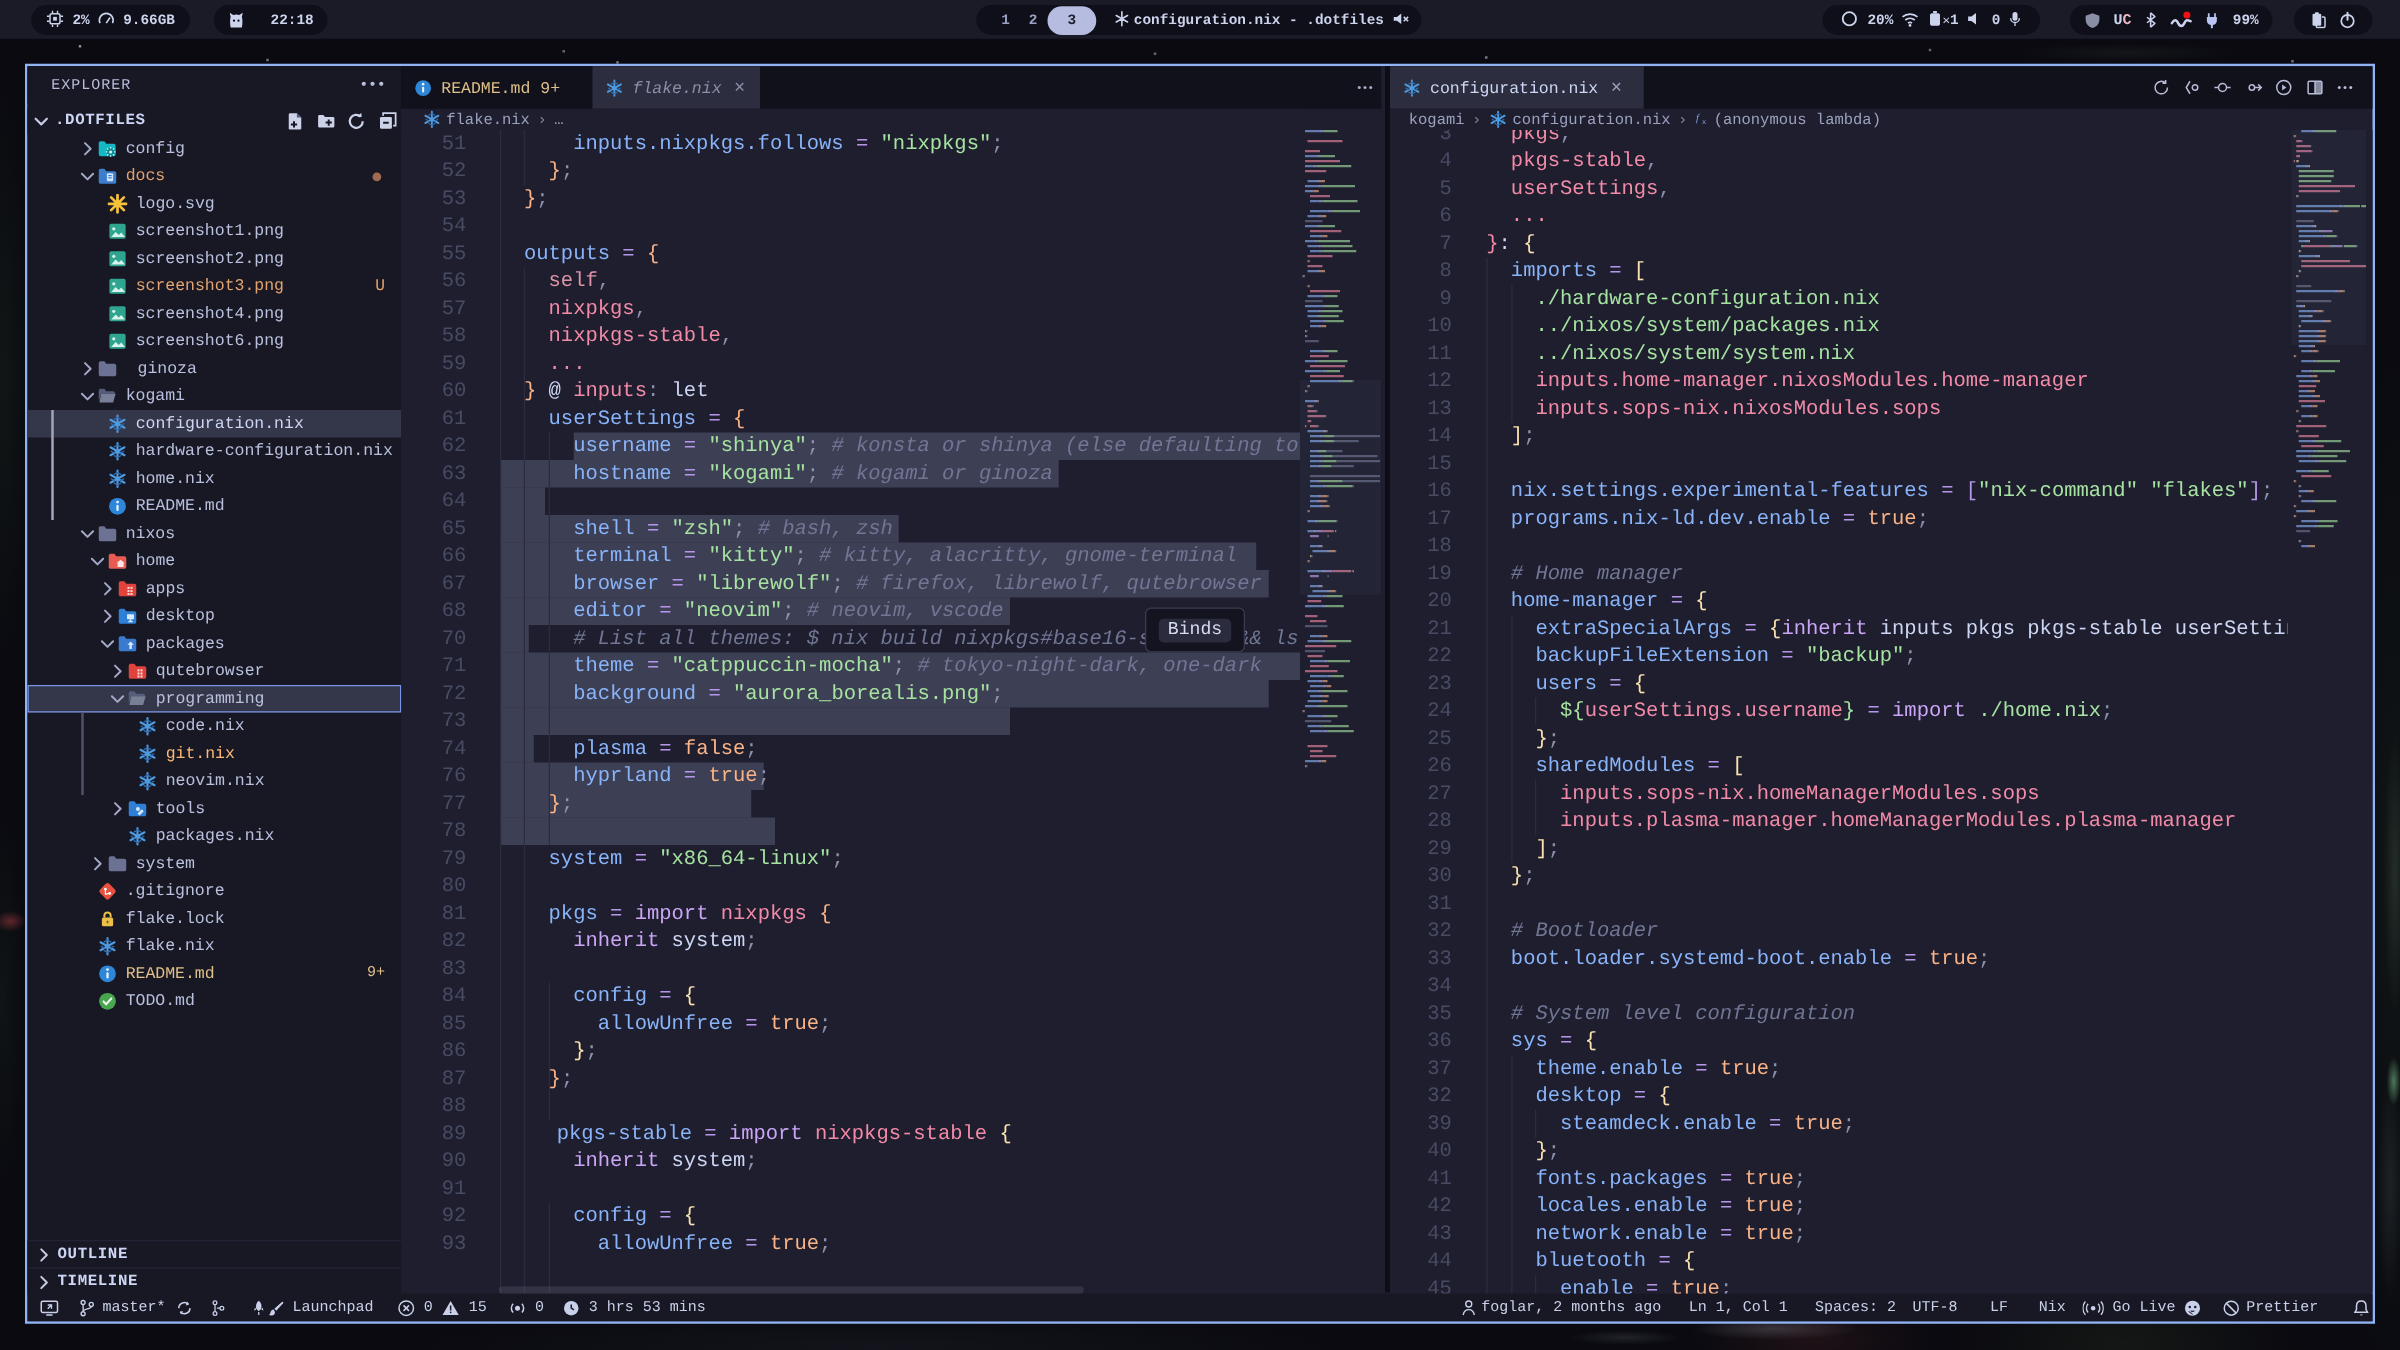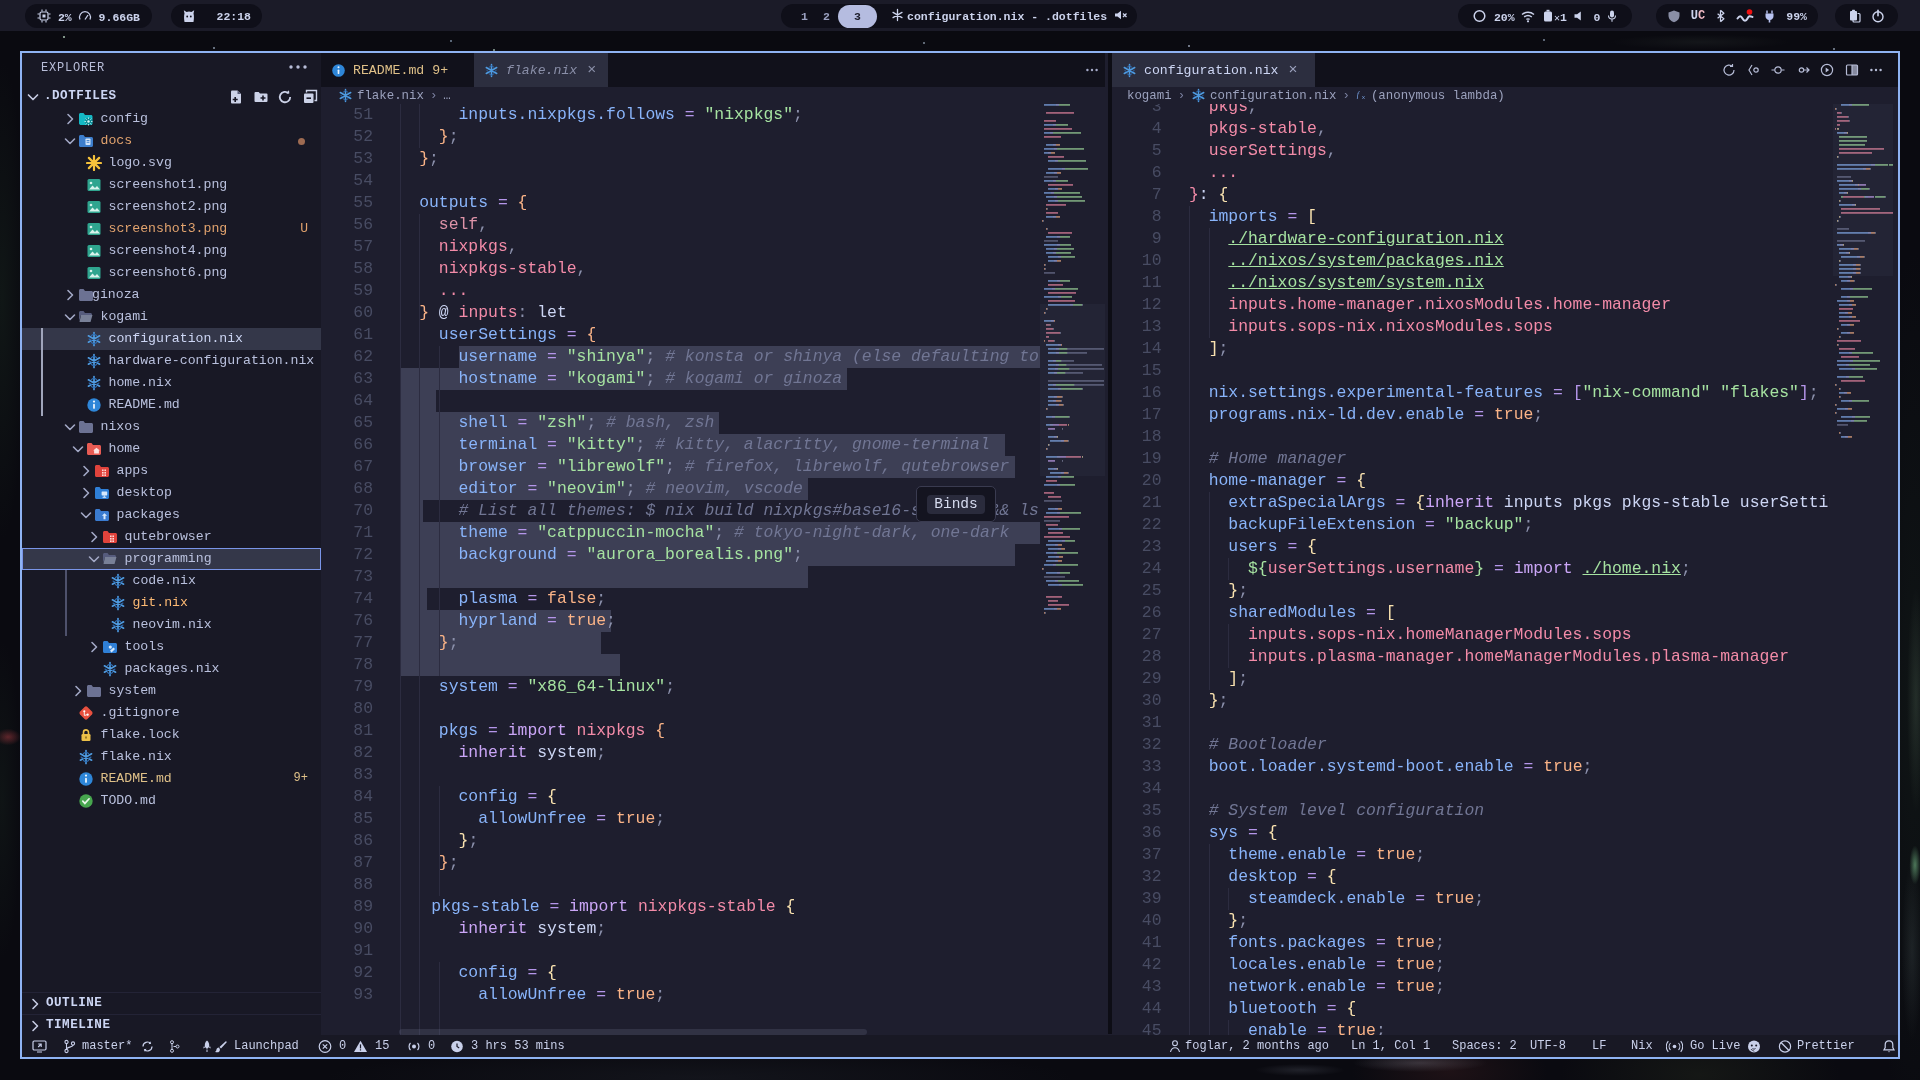--- a/index.html
+++ b/index.html
@@ -36,21 +36,21 @@
 .crumbs { position:absolute; height:17px; font-size:12.4px; color:#9ba1bd; display:flex; align-items:center; }
 .ed { position:absolute; top:104px; height:931px; background:#1e1e2e; overflow:hidden; }
 .cl { height:22px; white-space:pre; font-size:16.4px; line-height:22px; }
 .gn { display:inline-block; text-align:right; color:#484c63; }
 .ct { display:inline-block; }
 .selr { position:absolute; height:22px; background:rgba(108,112,144,0.40); }
 .ig { position:absolute; width:1px; background:#2c2c40; }
 span.b{color:#89b4fa} span.g{color:#a6e3a1} span.p{color:#8b90ab} span.k{color:#f38ba8}
 span.m{color:#dd93a8} span.v{color:#cba6f7} span.c{color:#fab387} span.y{color:#f9e2af}
 span.o{color:#b596ea} span.i{color:#717694;font-style:italic} span.t{color:#cdd6f4}
-span.u{color:#a6e3a1;text-decoration:underline}
+span.u{color:#a6e3a1;}
 #status { position:absolute; left:22px; top:1035px; width:1876px; height:22px; background:#181824; color:#c9d0ea; font-size:12px; }
 #binds { position:absolute; left:916px; top:486px; width:80px; height:36px; background:#141420; border:1px solid #3a3b50; border-radius:5px; display:flex; align-items:center; justify-content:center; }
 #binds span { background:#2a2b3c; border-radius:4px; padding:1.5px 7px; color:#d7dcf0; font-size:14.5px; }
 .mini { position:absolute; top:104px; height:931px; background:#1e1e2e; }
 </style></head><body>
 <div id="wall"></div>
 <div style="position:absolute;left:63px;top:36px;width:2px;height:2px;background:#9fb8a8;box-shadow:150px 11px 0 #7e8a9a,387px 4px 0 #6f7f92,430px 13px 0 #8aa196,860px 6px 0 #75808f,1125px 9px 0 #8a93a5,1480px 3px 0 #707c8e,1770px 12px 0 #7e8a9a;opacity:0.8"></div>
 
 <div id="bar">
 <div class="pill" style="left:25px;width:127px;padding:0 12px;justify-content:space-between">
@@ -247,21 +247,21 @@
         </svg></span>
 <span class="tl" style="left:86.5px;color:#b9c0dd">screenshot6.png</span>
 </div>
 <div class="trow" style="top:284px">
 <svg class="tw" style="left:40px" width="16" height="16" viewBox="0 0 16 16">
         <path d="M6 3.5L10.5 8 6 12.5" stroke="#a2a8c5" stroke-width="1.6" fill="none" stroke-linecap="round" stroke-linejoin="round"></path>
       </svg>
 <span class="ti" style="left:56px"><svg width="16" height="16" viewBox="0 0 16 16">
           <path d="M1 3.5C1 2.7 1.7 2 2.5 2h3L7 4h6.5c.8 0 1.5.7 1.5 1.5v7c0 .8-.7 1.5-1.5 1.5h-11C1.7 14 1 13.3 1 12.5z" fill="#6c7293"></path>
         </svg></span>
-<span class="tl" style="left:70px;color:#b9c0dd">ginoza</span>
+<span class="tl" style="left:88px;color:#b9c0dd">ginoza</span>
 </div>
 <div class="trow" style="top:306px">
 <svg class="tw" style="left:40px" width="16" height="16" viewBox="0 0 16 16">
         <path d="M3.5 6L8 10.5 12.5 6" stroke="#a2a8c5" stroke-width="1.6" fill="none" stroke-linecap="round" stroke-linejoin="round"></path>
       </svg>
 <span class="ti" style="left:56px"><svg width="16" height="16" viewBox="0 0 16 16">
           <path d="M1 3.5C1 2.7 1.7 2 2.5 2h3L7 4h5.5c.8 0 1.5.7 1.5 1.5V6H3L1 12z" fill="#565c7d"></path>
           <path d="M3 6h11.5l-2 7h-11z" fill="#788097"></path>
         </svg></span>
 <span class="tl" style="left:78.5px;color:#b9c0dd">kogami</span>
@@ -666,21 +666,21 @@
 <div class="cl"><span class="gn" style="width:52px">79</span><span class="ct" style="margin-left:26.5px"><span class="t">    </span><span class="b">system</span><span class="o"> = </span><span class="g">"x86_64-linux"</span><span class="p">;</span></span></div>
 <div class="cl"><span class="gn" style="width:52px">80</span><span class="ct" style="margin-left:26.5px"></span></div>
 <div class="cl"><span class="gn" style="width:52px">81</span><span class="ct" style="margin-left:26.5px"><span class="t">    </span><span class="b">pkgs</span><span class="o"> = </span><span class="v">import</span><span class="k"> nixpkgs</span><span class="t"> </span><span class="c">{</span></span></div>
 <div class="cl"><span class="gn" style="width:52px">82</span><span class="ct" style="margin-left:26.5px"><span class="t">      </span><span class="v">inherit</span><span class="t"> system</span><span class="p">;</span></span></div>
 <div class="cl"><span class="gn" style="width:52px">83</span><span class="ct" style="margin-left:26.5px"></span></div>
 <div class="cl"><span class="gn" style="width:52px">84</span><span class="ct" style="margin-left:26.5px"><span class="t">      </span><span class="b">config</span><span class="o"> = </span><span class="y">{</span></span></div>
 <div class="cl"><span class="gn" style="width:52px">85</span><span class="ct" style="margin-left:26.5px"><span class="t">        </span><span class="b">allowUnfree</span><span class="o"> = </span><span class="c">true</span><span class="p">;</span></span></div>
 <div class="cl"><span class="gn" style="width:52px">86</span><span class="ct" style="margin-left:26.5px"><span class="t">      </span><span class="y">}</span><span class="p">;</span></span></div>
 <div class="cl"><span class="gn" style="width:52px">87</span><span class="ct" style="margin-left:26.5px"><span class="t">    </span><span class="c">}</span><span class="p">;</span></span></div>
 <div class="cl"><span class="gn" style="width:52px">88</span><span class="ct" style="margin-left:26.5px"></span></div>
-<div class="cl"><span class="gn" style="width:52px">89</span><span class="ct" style="margin-left:19px"><span class="t">    </span><span class="b">pkgs-stable</span><span class="o"> = </span><span class="v">import</span><span class="k"> nixpkgs-stable</span><span class="t"> </span><span class="y">{</span></span></div>
+<div class="cl"><span class="gn" style="width:52px">89</span><span class="ct" style="margin-left:33px"><span class="t">    </span><span class="b">pkgs-stable</span><span class="o"> = </span><span class="v">import</span><span class="k"> nixpkgs-stable</span><span class="t"> </span><span class="y">{</span></span></div>
 <div class="cl"><span class="gn" style="width:52px">90</span><span class="ct" style="margin-left:26.5px"><span class="t">      </span><span class="v">inherit</span><span class="t"> system</span><span class="p">;</span></span></div>
 <div class="cl"><span class="gn" style="width:52px">91</span><span class="ct" style="margin-left:26.5px"></span></div>
 <div class="cl"><span class="gn" style="width:52px">92</span><span class="ct" style="margin-left:26.5px"><span class="t">      </span><span class="b">config</span><span class="o"> = </span><span class="y">{</span></span></div>
 <div class="cl"><span class="gn" style="width:52px">93</span><span class="ct" style="margin-left:26.5px"><span class="t">        </span><span class="b">allowUnfree</span><span class="o"> = </span><span class="c">true</span><span class="p">;</span></span></div>
     </div>
 </div>
 <div class="ed" style="left:1112px;width:718px">
 <div style="position:relative;top:-8px">
       <div class="cl"><span class="gn" style="width:49.5px">3</span><span class="ct" style="margin-left:27.5px"><span class="t">  </span><span class="k">pkgs</span><span class="p">,</span></span></div>
 <div class="cl"><span class="gn" style="width:49.5px">4</span><span class="ct" style="margin-left:27.5px"><span class="t">  </span><span class="k">pkgs-stable</span><span class="p">,</span></span></div>

